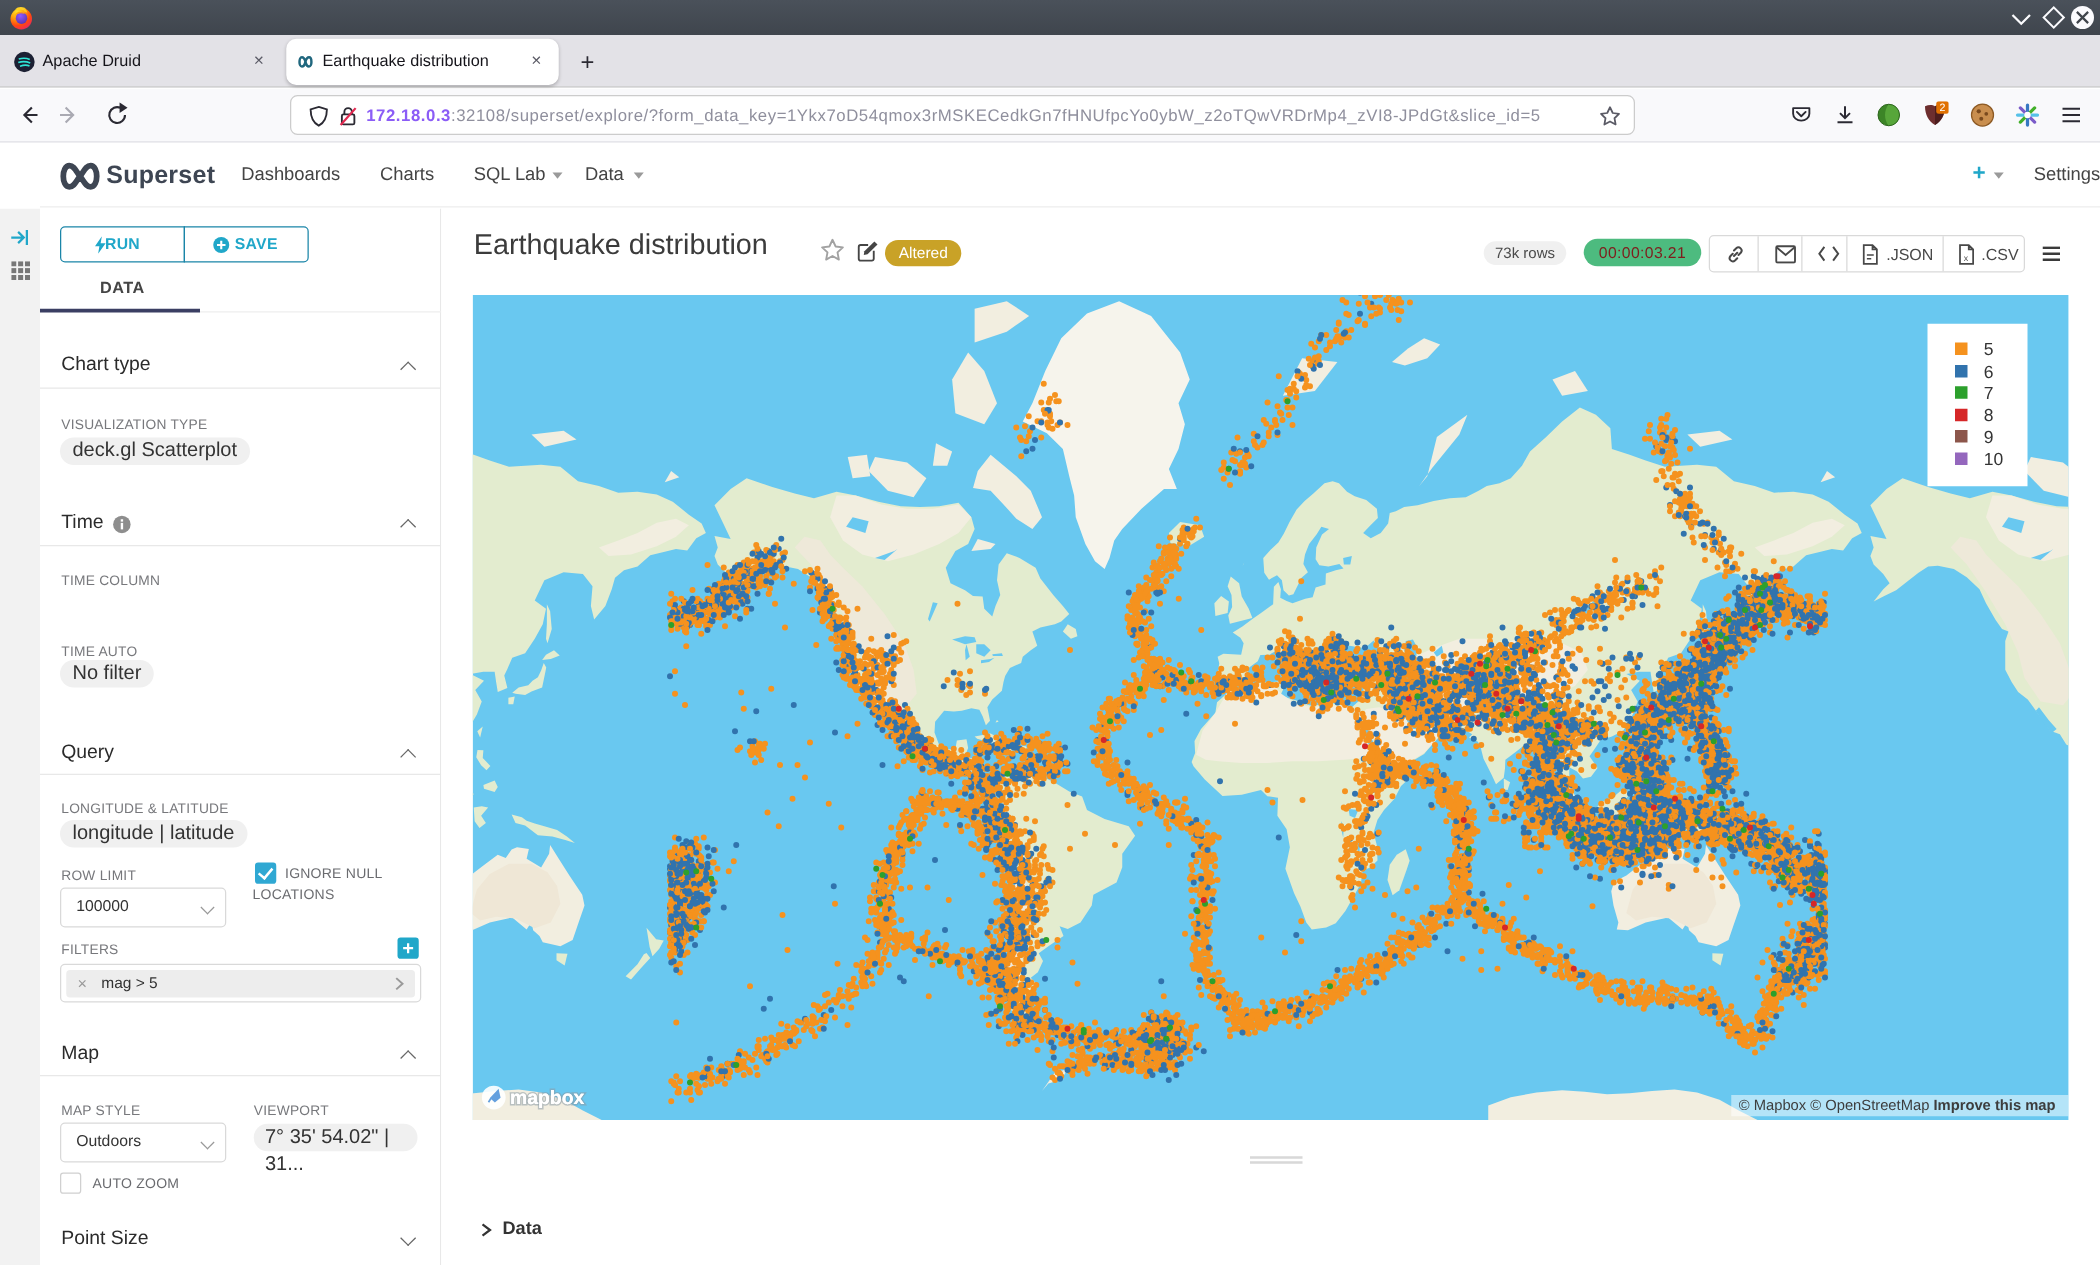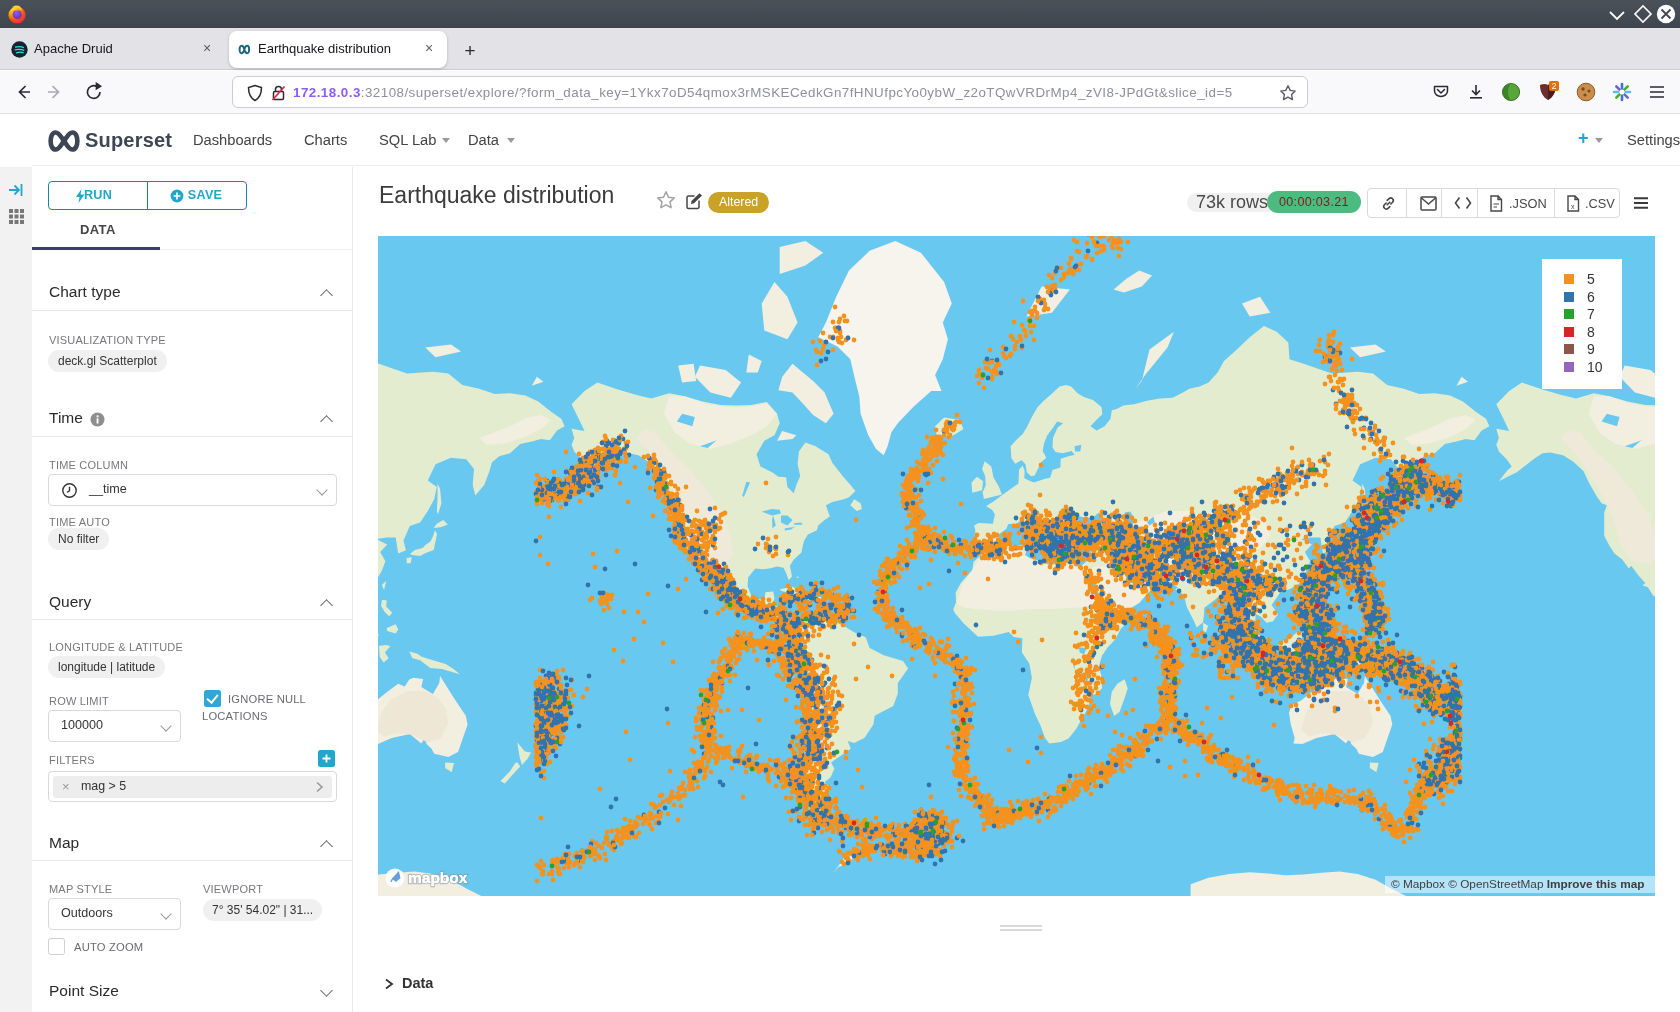--- a/index.html
+++ b/index.html
@@ -51,40 +51,40 @@
 .runsave .s { left:99px; width:100px; border-radius:0 4px 4px 0; }
 .datatab { position:absolute; left:48px; top:55px; font-size:13px; font-weight:bold; color:#454545; letter-spacing:.4px; }
 .inkbar { position:absolute; left:0px; top:80px; width:128px; height:3px; background:#3b3f63; }
 .inkrest { position:absolute; left:128px; top:82px; width:193px; height:1px; background:#eee; }
 .sechead { position:absolute; left:17px; font-size:15.5px; color:#2b2b2b; }
 .chev { position:absolute; width:9px; height:9px; border-left:1.6px solid #666; border-top:1.6px solid #666; }
 .chev.up { transform:rotate(45deg); }
 .chev.dn { transform:rotate(225deg); }
 .secline { position:absolute; left:0px; width:321px; height:1px; background:#e8e8e8; }
 .lbl { position:absolute; left:17px; font-size:11px; color:#77787c; letter-spacing:.2px; }
-.pill { position:absolute; background:#f0f0f0; border-radius:11px; font-size:12px; color:#333;
+.pill { position:absolute; background:#f0f0f0; border-radius:11px; font-size:16px; color:#333;
   height:22px; line-height:22px; padding:0 10px; }
 .sel { position:absolute; left:16px; height:32px; background:#fff; border:1px solid #d9d9d9;
   border-radius:4px; font-size:12.6px; color:#333; }
 .sel .v { position:absolute; left:12px; top:7px; }
 .sel .c { position:absolute; right:10px; top:11px; width:8px; height:8px; border-left:1.4px solid #999;
   border-top:1.4px solid #999; transform:rotate(225deg); }
 .cb { position:absolute; width:17px; height:17px; border-radius:2.5px; }
 .cb.on { background:#2fa8d3; }
 .cb.on:after { content:""; position:absolute; left:5px; top:1.5px; width:5px; height:9px;
   border-right:2.2px solid #fff; border-bottom:2.2px solid #fff; transform:rotate(40deg); }
 .cb.off { background:#fff; border:1.5px solid #d0d0d0; }
 .cblbl { position:absolute; font-size:11.2px; color:#6a6b6f; letter-spacing:.2px; }
 
 #main { position:absolute; left:353px; top:167px; width:1327px; height:845px; background:#fff; }
 #charttitle { position:absolute; left:26px; top:15px; font-size:23px; color:#3b3b3b; }
 .badge-altered { position:absolute; left:355px; top:25px; height:21px; background:#c9a227;
   border-radius:11px; color:#fff; font-size:12.4px; line-height:21px; padding:0 11px; }
 .rowspill { position:absolute; left:834px; top:26px; height:19px; background:#f0f0f0; border-radius:10px;
-  color:#4a4a4a; font-size:18px; line-height:19px; padding:0 9px; }
+  color:#4a4a4a; font-size:12px; line-height:19px; padding:0 9px; }
 .timerpill { position:absolute; left:914px; top:24px; height:22px; background:#4dbb7f; border-radius:11px;
   color:#7f1d1d; font-size:12.6px; line-height:22px; padding:0 12px; letter-spacing:.3px; }
 .btngroup { position:absolute; left:1014px; top:21px; height:30px; border:1px solid #d9d9d9;
   border-radius:4px; background:#fff; }
 .btngroup .seg { position:absolute; top:0; height:28px; border-right:1px solid #d9d9d9; }
 .menubtn { position:absolute; left:1272px; top:21px; width:32px; height:30px; }
 #datafoot { position:absolute; left:29px; top:808px; font-size:14.5px; font-weight:bold; color:#333; }
 #dragbar { position:absolute; left:647px; top:758px; width:42px; height:7px; }
 #dragbar div { height:1.5px; background:#d8d8d8; margin-bottom:2.5px; }
 svg { display:block; }
@@ -263,28 +263,20 @@
 
   <div class="sechead" style="top:242px">Time</div>
   <svg class="abs" style="left:58px;top:245px" width="15" height="15" viewBox="0 0 15 15">
       <circle cx="7.5" cy="7.5" r="7" fill="#8e8e8e"></circle>
       <rect x="6.6" y="6.3" width="1.9" height="5.2" fill="#fff"></rect>
       <rect x="6.6" y="3.4" width="1.9" height="1.9" fill="#fff"></rect>
     </svg>
   <div class="chev up" style="left:290px;top:250px"></div>
   <div class="secline" style="top:269px"></div>
   <div class="lbl" style="top:292px">TIME COLUMN</div>
-  <div class="sel" style="top:307px;width:289px">
-    <svg class="abs" style="left:13px;top:8px" width="15" height="15" viewBox="0 0 15 15">
-        <circle cx="7.5" cy="7.5" r="6.7" fill="none" stroke="#333" stroke-width="1.4"></circle>
-        <path d="M7.5 3.8 V7.7 L5.2 9.4" stroke="#333" stroke-width="1.4" fill="none"></path>
-      </svg>
-    <span class="v" style="left:40px">__time</span>
-      <div class="c"></div>
-  </div>
   <div class="lbl" style="top:349px">TIME AUTO</div>
   <div class="pill" style="left:16px;top:361px">No filter</div>
 
   <div class="sechead" style="top:426px">Query</div>
   <div class="chev up" style="left:290px;top:434px"></div>
   <div class="secline" style="top:452px"></div>
   <div class="lbl" style="top:474px">LONGITUDE &amp; LATITUDE</div>
   <div class="pill" style="left:16px;top:489px">longitude | latitude</div>
   <div class="lbl" style="top:528px">ROW LIMIT</div>
   <div class="cb on" style="left:172px;top:523px"></div>

